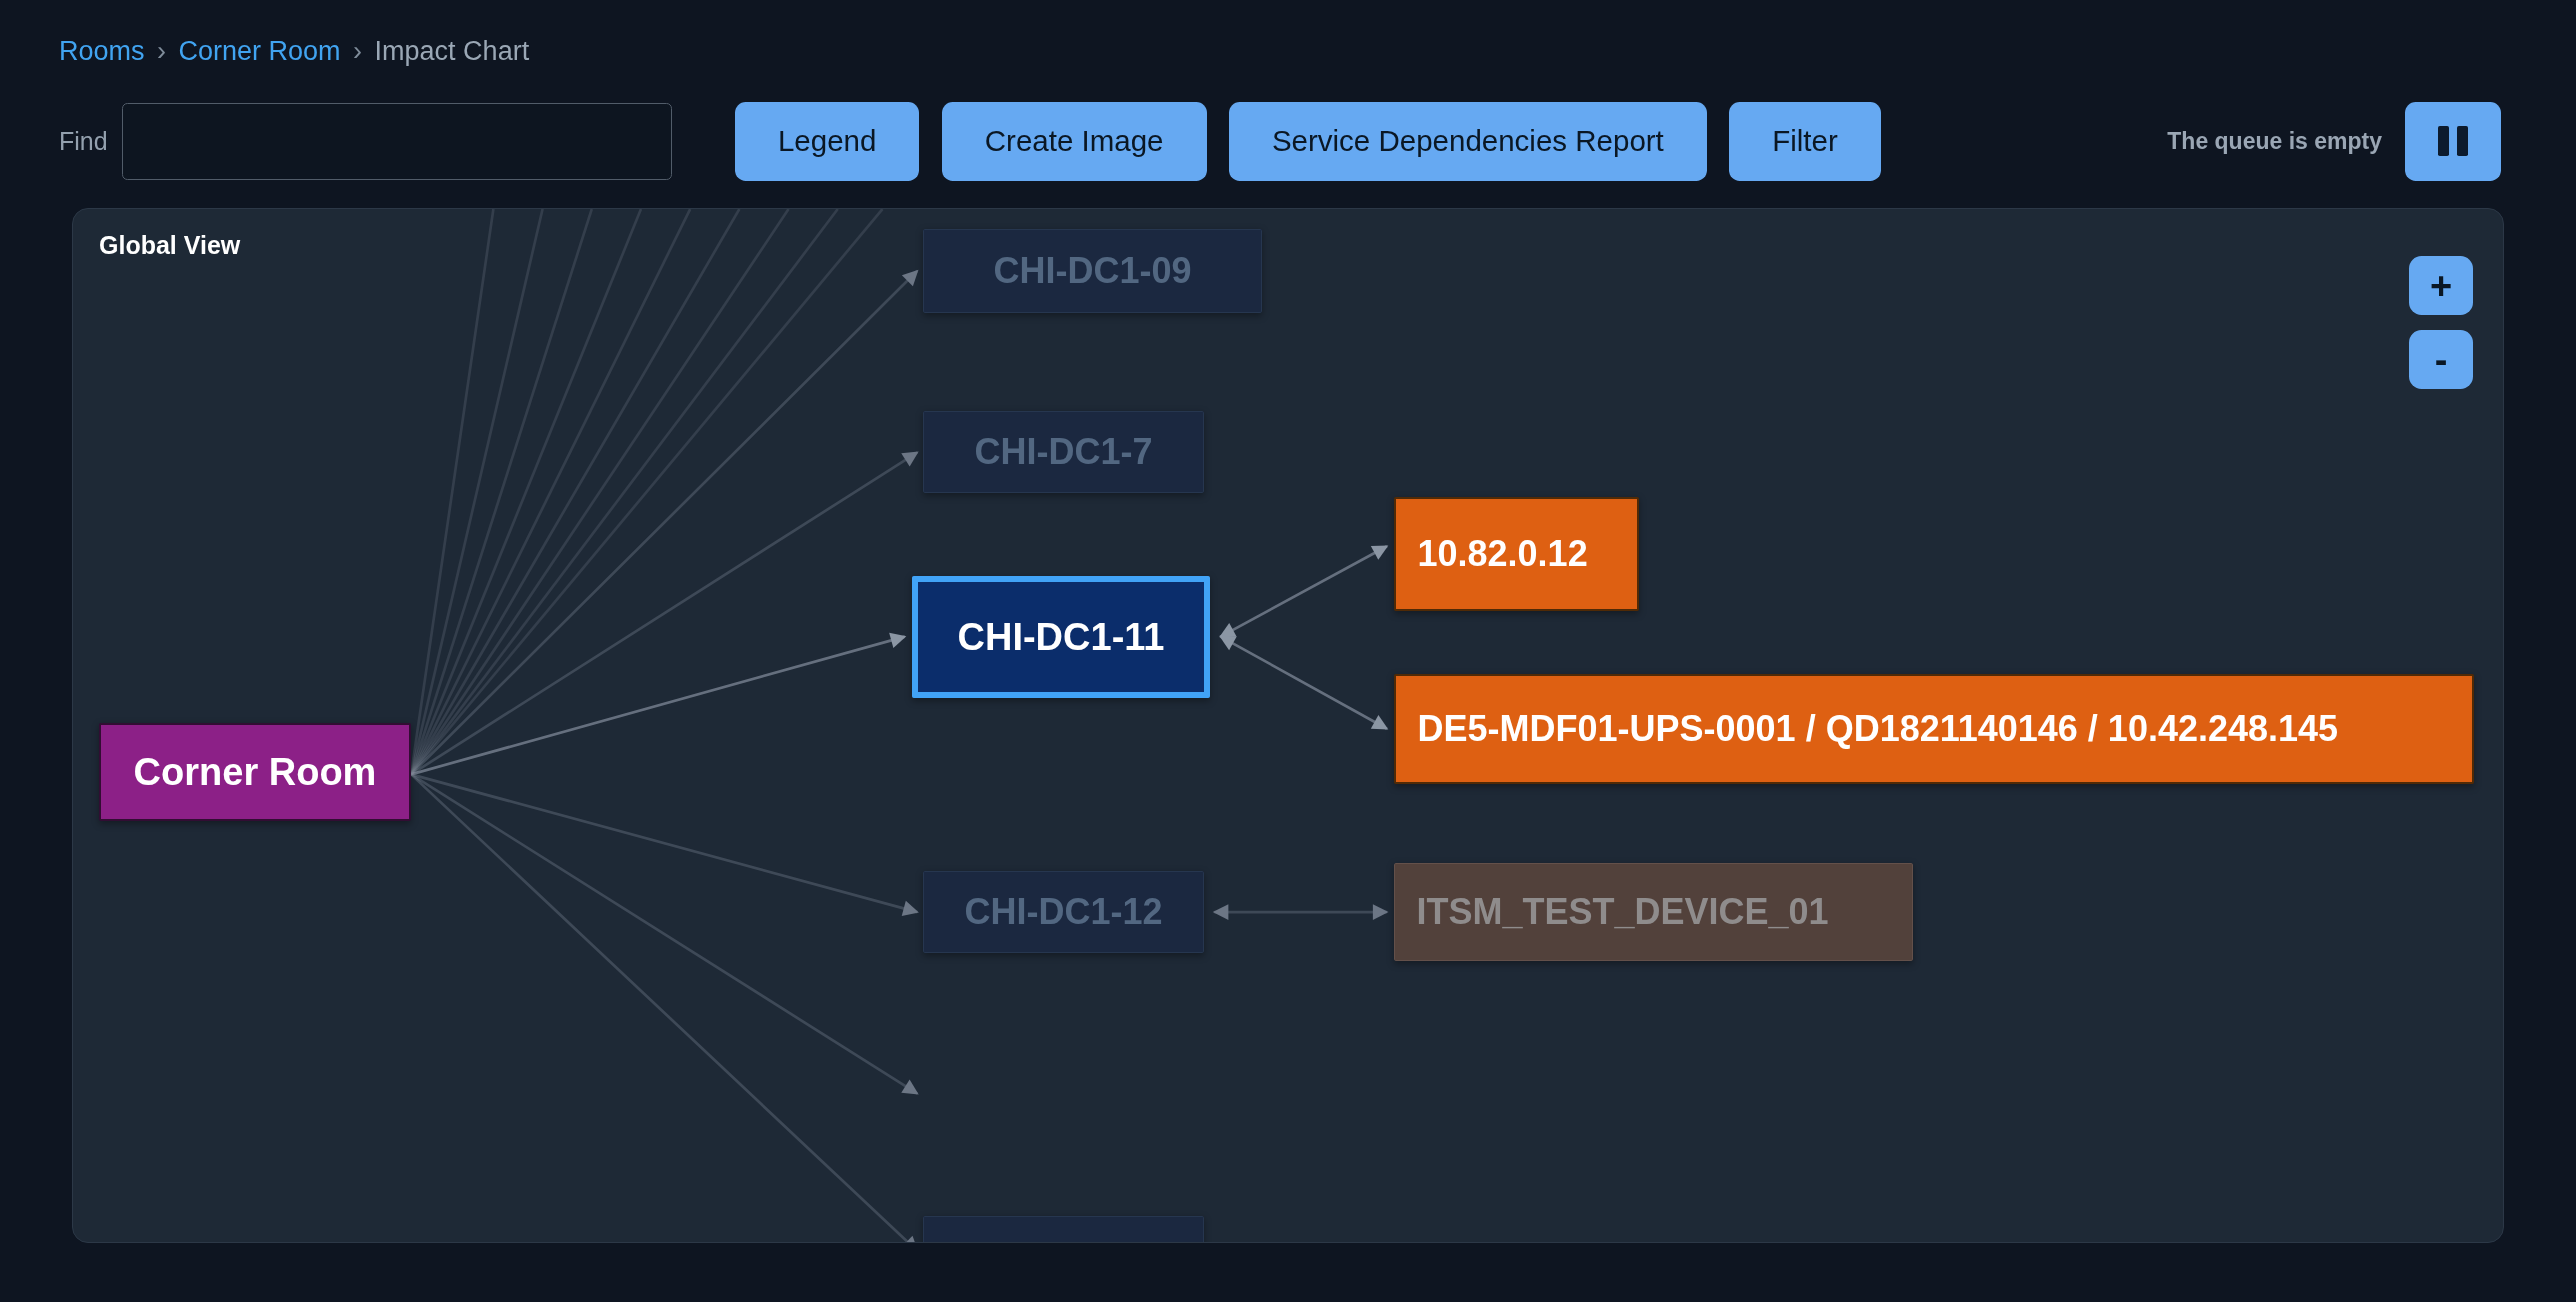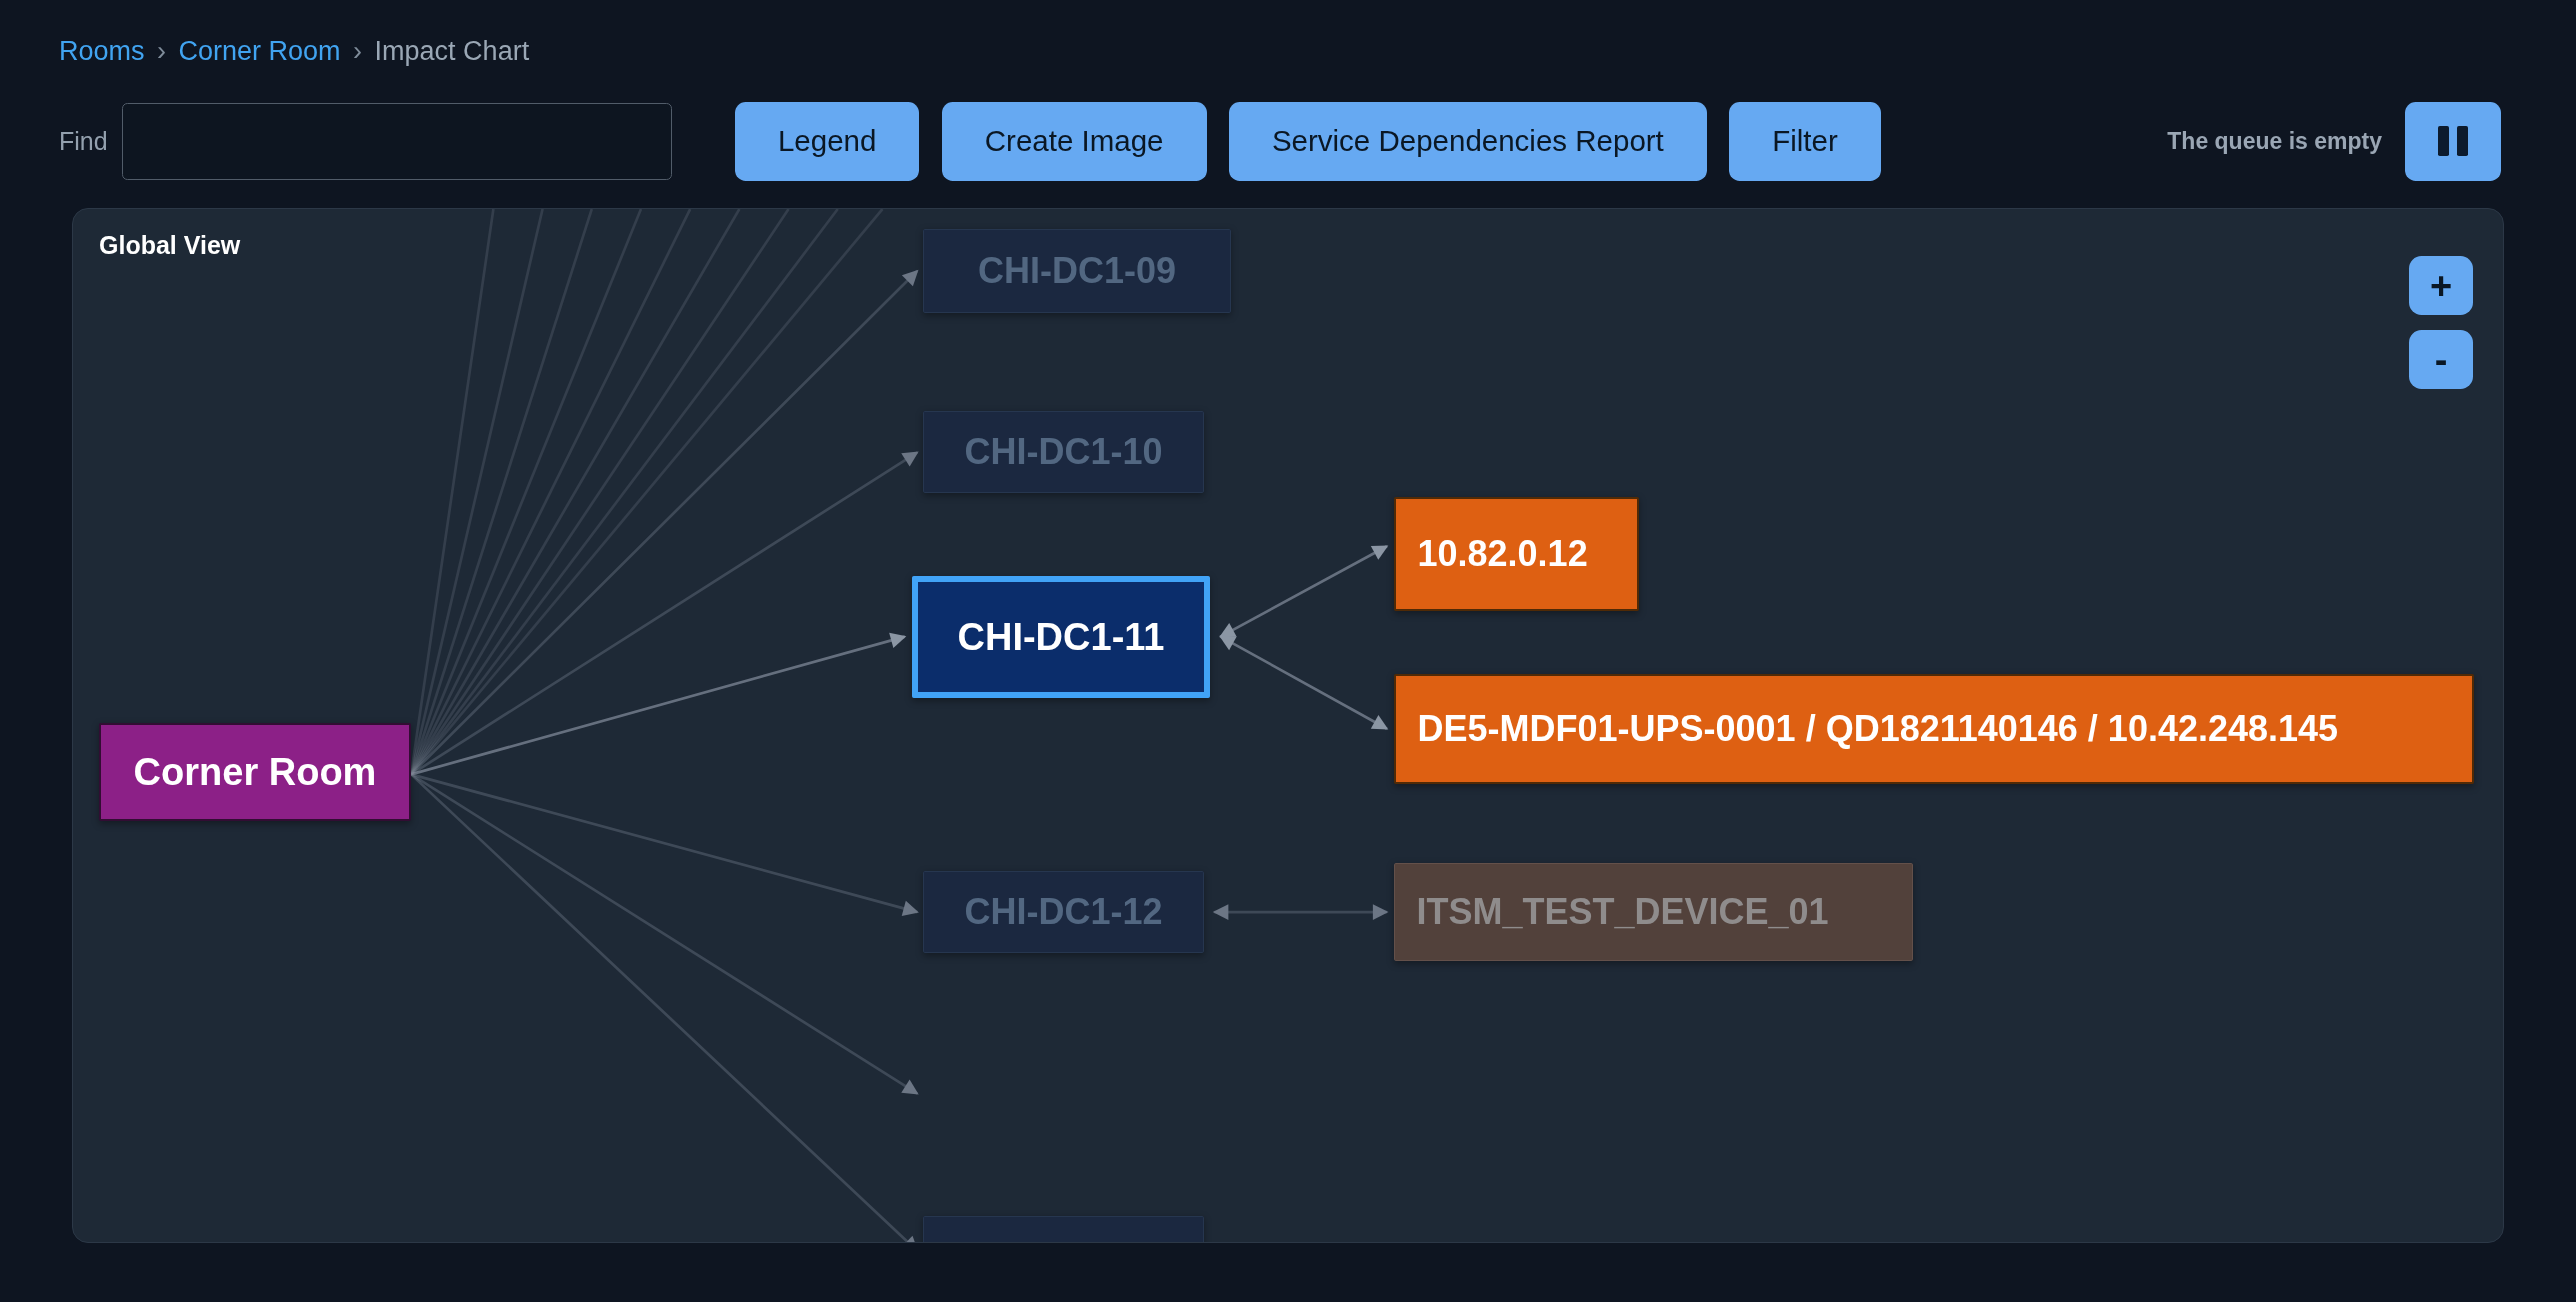--- a/index.html
+++ b/index.html
@@ -113,22 +113,22 @@
     <line class="edge dim" x1="378" y1="632" x2="944" y2="786" marker-end="url(#arwDim)"></line>
     <line class="edge dim" x1="378" y1="632" x2="944" y2="989" marker-end="url(#arwDim)"></line>
     <line class="edge dim" x1="378" y1="632" x2="944" y2="1165" marker-end="url(#arwDim)"></line>
 
     <line class="edge" x1="1283" y1="478" x2="1469" y2="377" marker-start="url(#arw)" marker-end="url(#arw)"></line>
     <line class="edge" x1="1283" y1="478" x2="1469" y2="581" marker-start="url(#arw)" marker-end="url(#arw)"></line>
 
     <line class="edge dim" x1="1276" y1="786" x2="1469" y2="786" marker-start="url(#arwDim)" marker-end="url(#arwDim)"></line>
   </svg>
 
-  <div class="node node-faded" style="left:850px; top:19.7px;  width:308px; height:84px;">CHI-DC1-09</div>
-  <div class="node node-faded" style="left:850px; top:202px; width:281px; height:82px;">CHI-DC1-10</div>
+  <div class="node node-faded" style="left:850px; top:19.7px;  width:339px; height:84px;">CHI-DC1-09</div>
+  <div class="node node-faded" style="left:850px; top:202px; width:281px; height:82px;">CHI-DC1-7</div>
   <div class="node node-selected" style="left:839px; top:367px; width:298px; height:122px;">CHI-DC1-11</div>
   <div class="node node-faded" style="left:850px; top:662px; width:281px; height:82px;">CHI-DC1-12</div>
   <div class="node node-faded" style="left:850px; top:1007px; width:281px; height:82px;"></div>
 
   <div class="node node-root" style="left:26px; top:514px; width:312px; height:98px;">Corner Room</div>
 
   <div class="node node-orange" style="left:1321px; top:288px; width:245px; height:114px;">10.82.0.12</div>
   <div class="node node-orange" style="left:1321px; top:465px; width:1080px; height:110px;">DE5-MDF01-UPS-0001 / QD1821140146 / 10.42.248.145</div>
   <div class="node node-dimbrown" style="left:1321px; top:654px; width:519px; height:98px;">ITSM_TEST_DEVICE_01</div>
 

